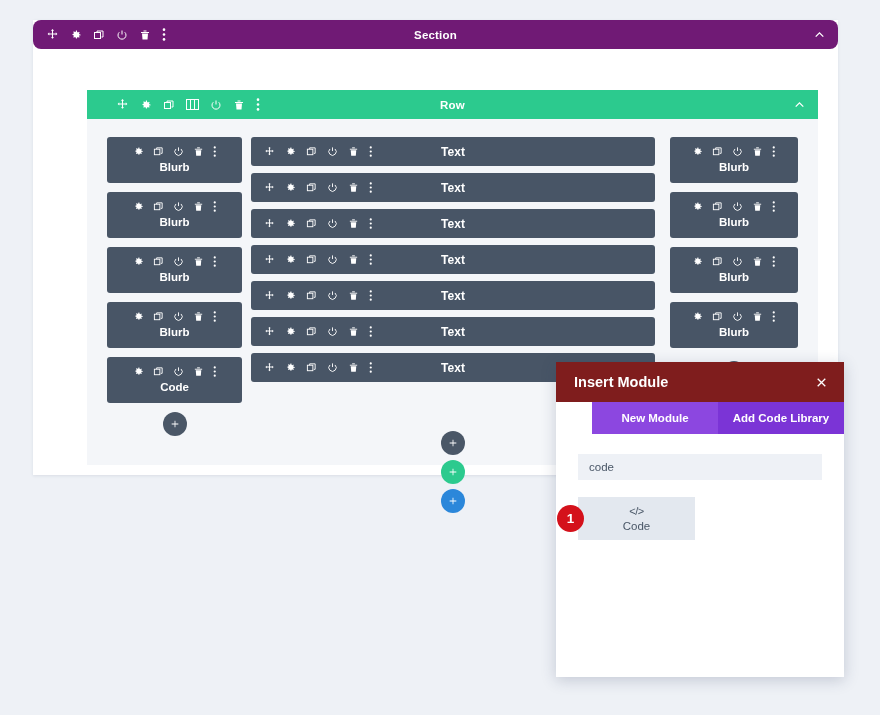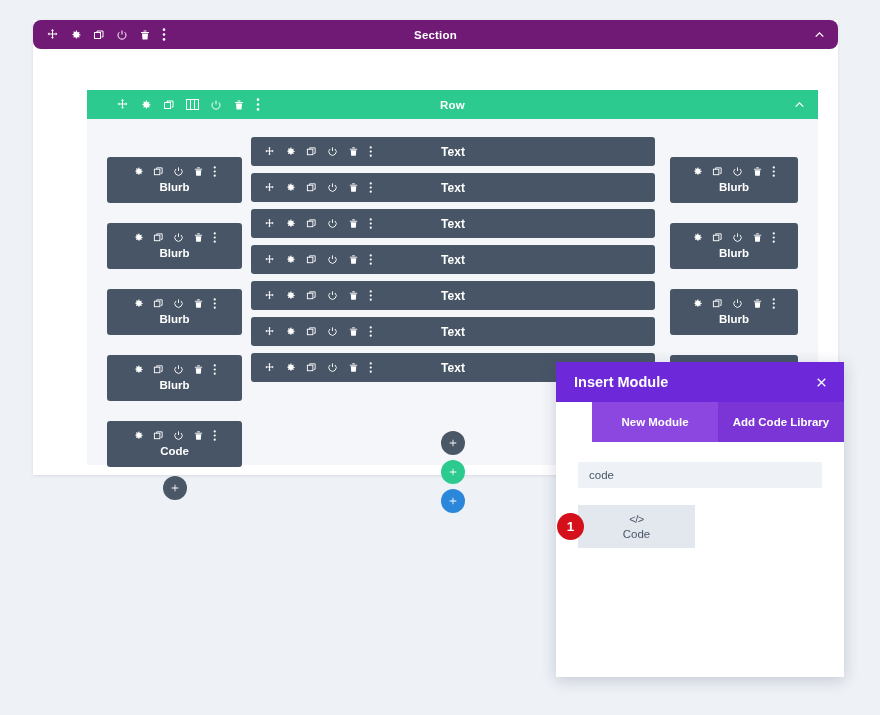--- a/index.html
+++ b/index.html
@@ -62,21 +62,21 @@
   .col-center { left: 164px; width: 404px; }
   .col-right  { left: 583px; width: 128px; }
 
   
   .mod {
     background: #485566;
     border-radius: 3px;
     color: #fff;
     position: relative;
   }
-  .mod-tall { padding: 9px 0 10px; margin-bottom: 9px; text-align: center; margin-top: 20px; }
+  .mod-tall { padding: 9px 0 10px; margin-bottom: 9px; text-align: center; }
   .mod-tall .mod-tools {
     display: flex; align-items: center; justify-content: center;
     gap: 9px; margin-bottom: 4px;
   }
   .mod-tall .mod-label { font-size: 11.5px; font-weight: bold; }
 
   .mod-wide {
     height: 29px; display: flex; align-items: center;
     margin-bottom: 7px;
   }
@@ -110,27 +110,27 @@
 
   
   .panel {
     position: absolute; left: 556px; top: 362px;
     width: 288px; height: 315px;
     background: #ffffff;
     box-shadow: 0 3px 14px rgba(40,55,90,.22);
     overflow: hidden;
   }
   .panel-head {
-    height: 40px; background: #6d28d9;
+    height: 40px; background: #7f1d1d;
     display: flex; align-items: center; justify-content: space-between;
     padding: 0 16px 0 18px;
   }
   .panel-title { color: #fff; font-size: 14.5px; font-weight: bold; }
   .panel-close { color: #fff; cursor: pointer; display: flex; }
-  .panel-tabs { display: flex; height: 40px; background: #7b34d6; margin-left: 36px; }
+  .panel-tabs { display: flex; height: 32px; background: #7b34d6; margin-left: 36px; }
   .tab {
     flex: 1; display: flex; align-items: center; justify-content: center;
     color: #fff; font-size: 11.5px; font-weight: bold;
   }
   .tab.active { background: #8c47e0; }
   .panel-body { padding: 20px 22px 0; }
   .search-input {
     width: 100%; height: 26px;
     background: #eef1f6; border: none; outline: none;
     font-family: "Liberation Sans", sans-serif;

